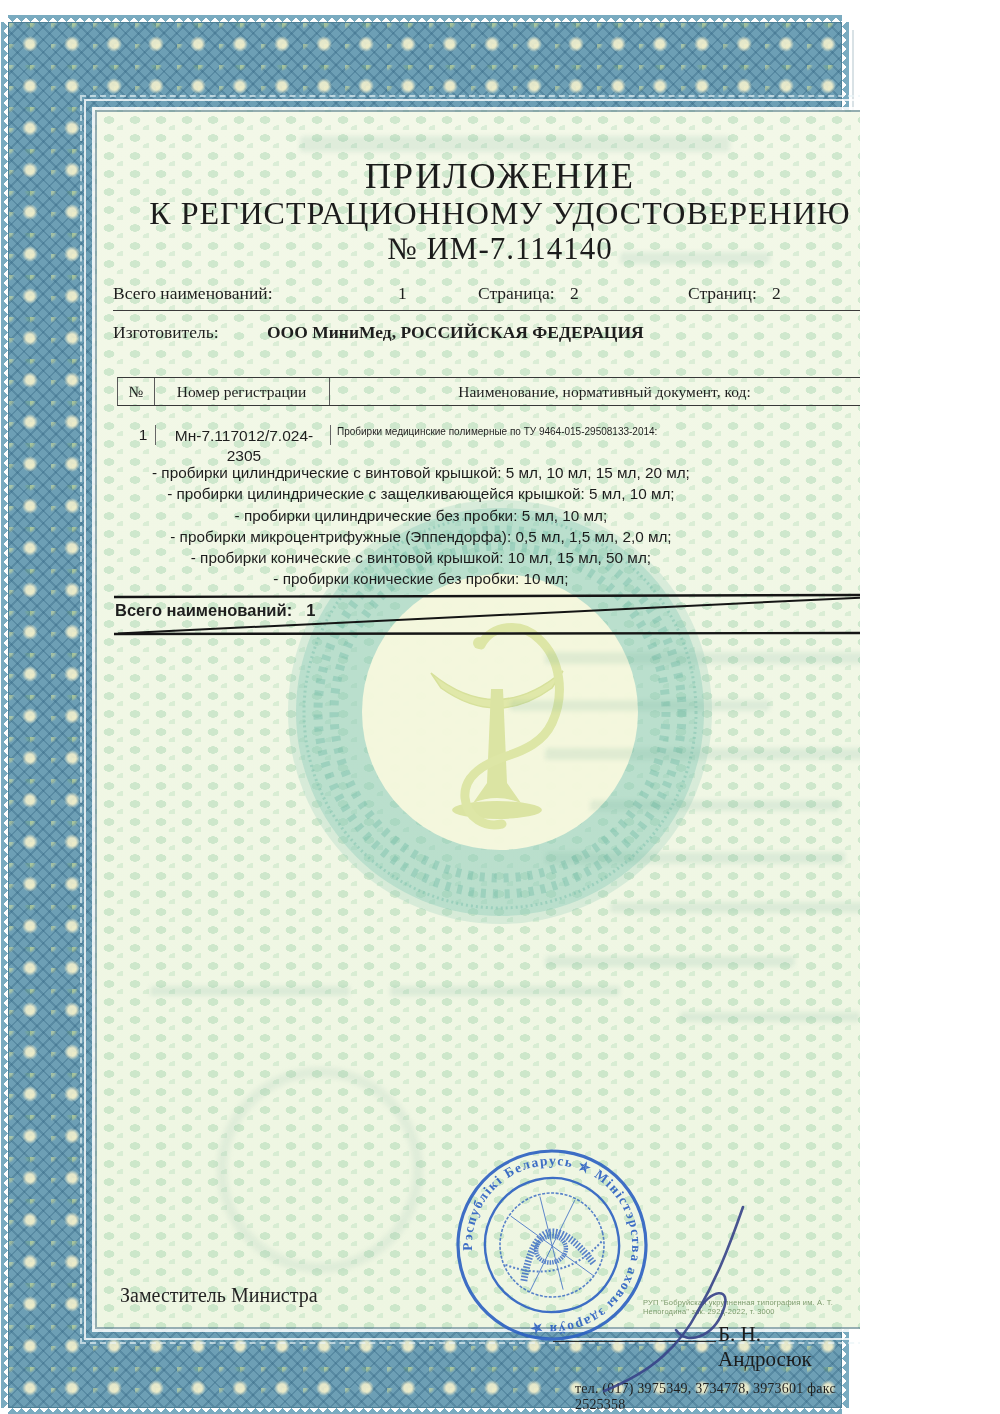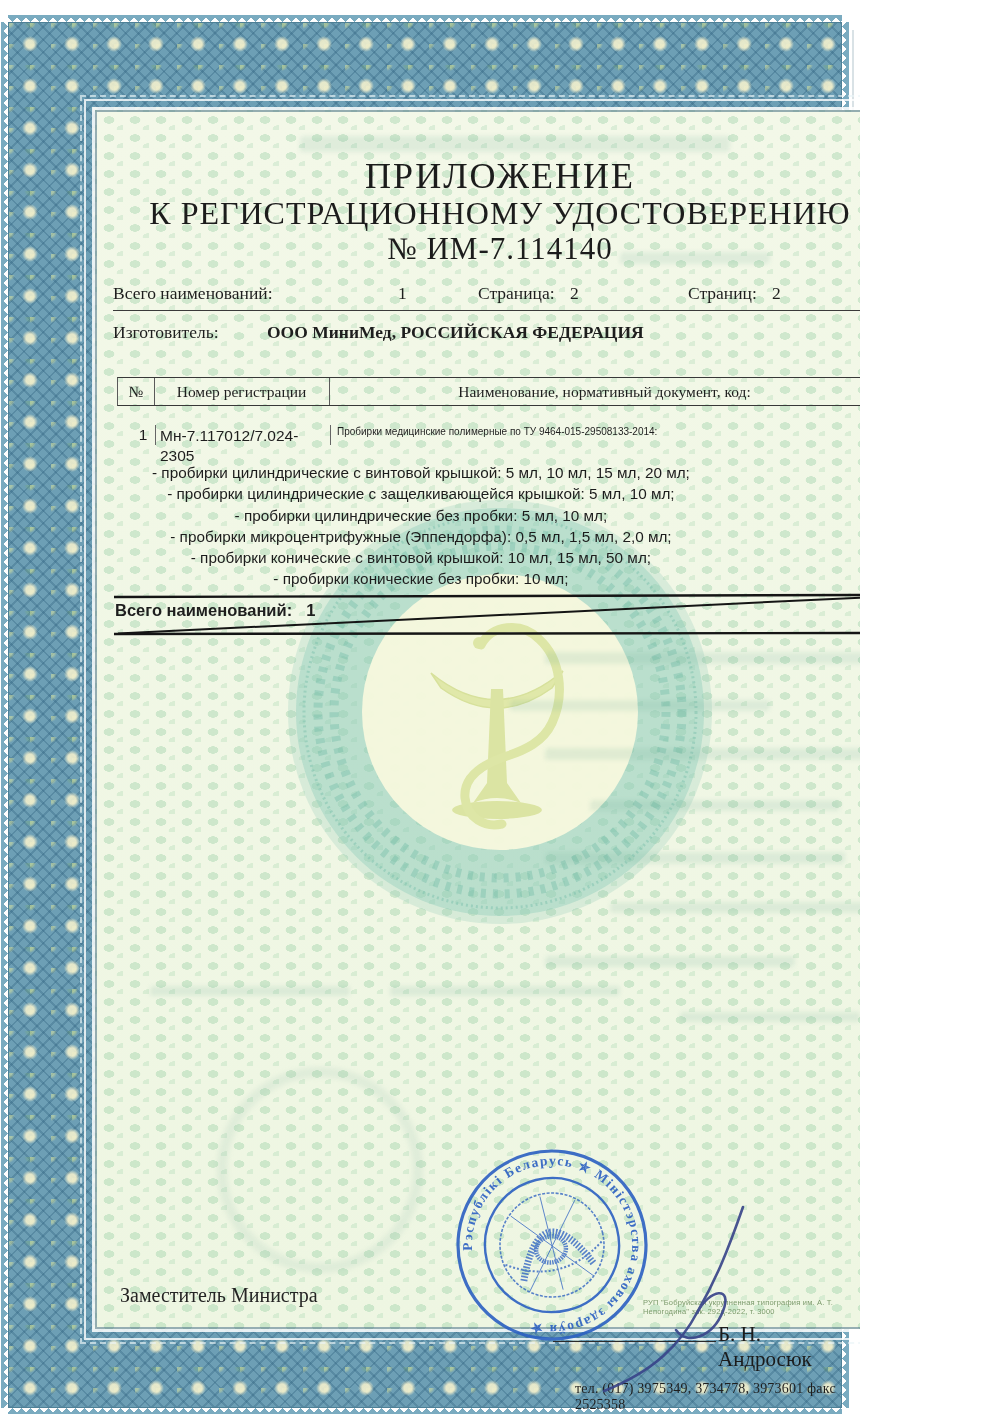--- a/index.html
+++ b/index.html
@@ -158,21 +158,21 @@
     <div class="thead">
       <div class="vline" style="left:36px"></div>
       <div class="vline" style="left:211px"></div>
       <div class="th" style="left:0;width:36px">№</div>
       <div class="th" style="left:36px;width:175px">Номер регистрации</div>
       <div class="th" style="left:211px;width:551px">Наименование, нормативный документ, код:</div>
     </div>
 
     <span class="abs sans" style="left:133px;top:426px;width:20px;text-align:center;font-size:15.5px">1</span>
     <div class="cell-tick" style="left:155px;top:425px"></div>
-    <div class="abs sans" style="left:160px;top:426px;width:168px;text-align:left;font-size:15.5px;line-height:20px;white-space:normal">
+    <div class="abs sans" style="left:160px;top:426px;width:168px;text-align:center;font-size:15.5px;line-height:20px;white-space:normal">
       <div>Мн-7.117012/7.024-</div>
       <div>2305</div>
     </div>
     <div class="cell-tick" style="left:330px;top:425px"></div>
     <span class="abs sans" style="left:337px;top:426px;font-size:10px">Пробирки медицинские полимерные по ТУ 9464-015-29508133-2014:</span>
 
     <div class="list">
       <div>- пробирки цилиндрические с винтовой крышкой: 5 мл, 10 мл, 15 мл, 20 мл;</div>
       <div>- пробирки цилиндрические с защелкивающейся крышкой: 5 мл, 10 мл;</div>
       <div>- пробирки цилиндрические без пробки: 5 мл, 10 мл;</div>

